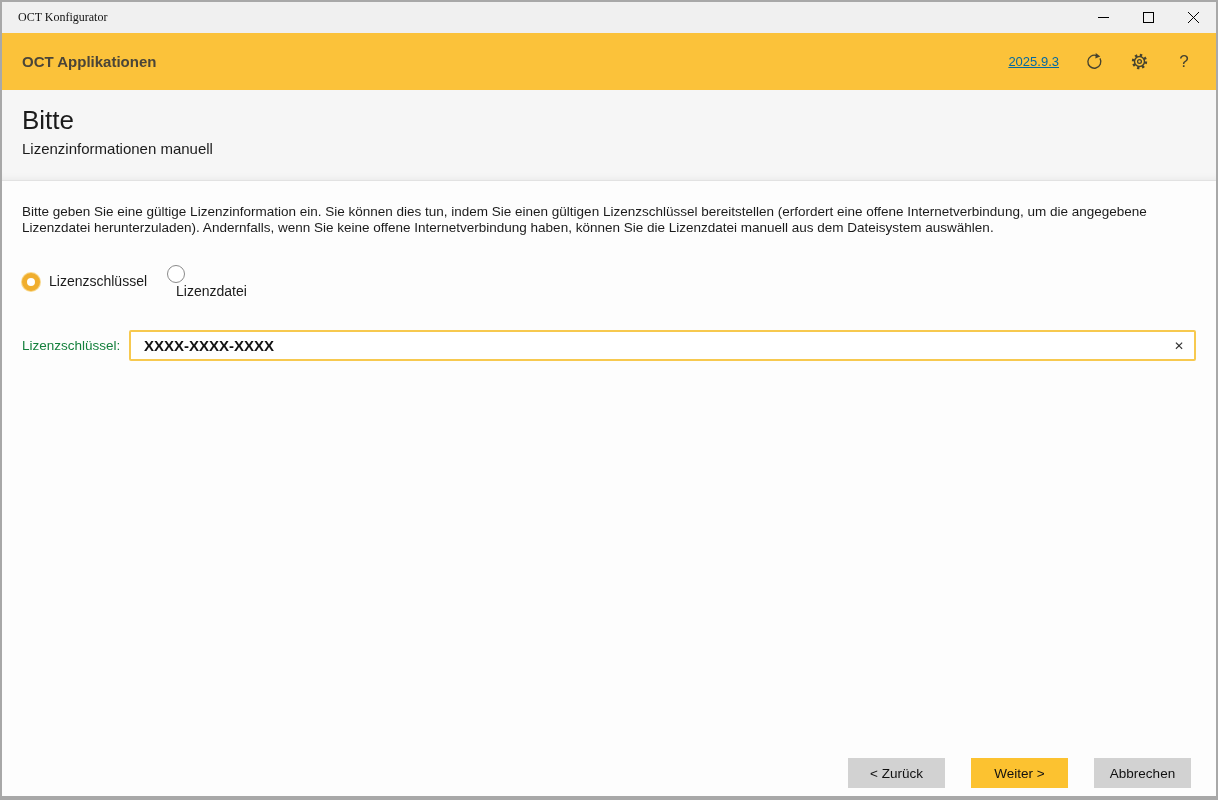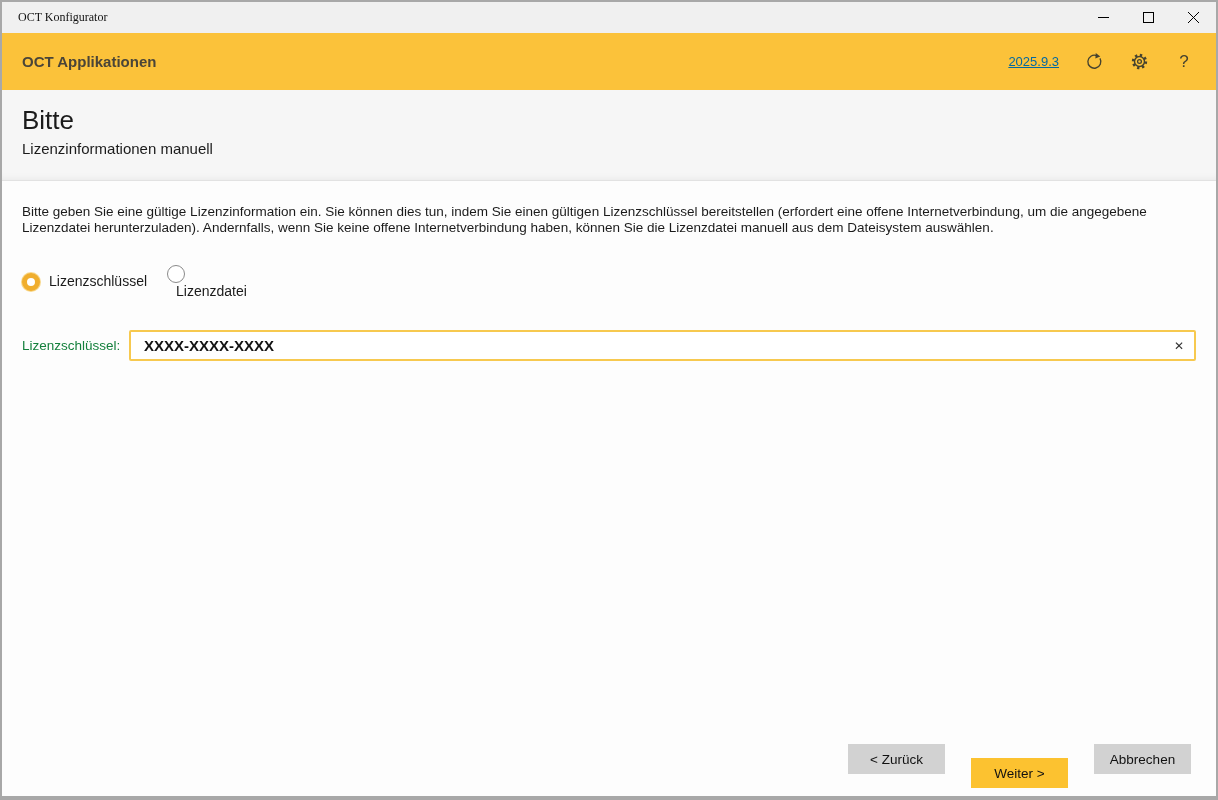--- a/index.html
+++ b/index.html
@@ -81,21 +81,21 @@
     position:absolute;bottom:8px;right:25px;
     display:flex;gap:26px;
   }
   .footer-btn{
     min-width:97px;height:30px;
     background:#d2d2d2;border:none;
     font-family:"Liberation Sans", sans-serif;
     font-size:13.5px;color:#111;
     padding:0 14px;cursor:default;
   }
-  .footer-btn.primary{background:var(--accent_button);margin-top:14px;}
+  .footer-btn.primary{background:var(--accent_button);}
 </style>
 </head>
 <body>
 
 <div class="window">
 
   <div class="titlebar">
     <div class="titlebar-title">OCT Konfigurator</div>
     <div class="win-controls">
       <div class="win-btn">

